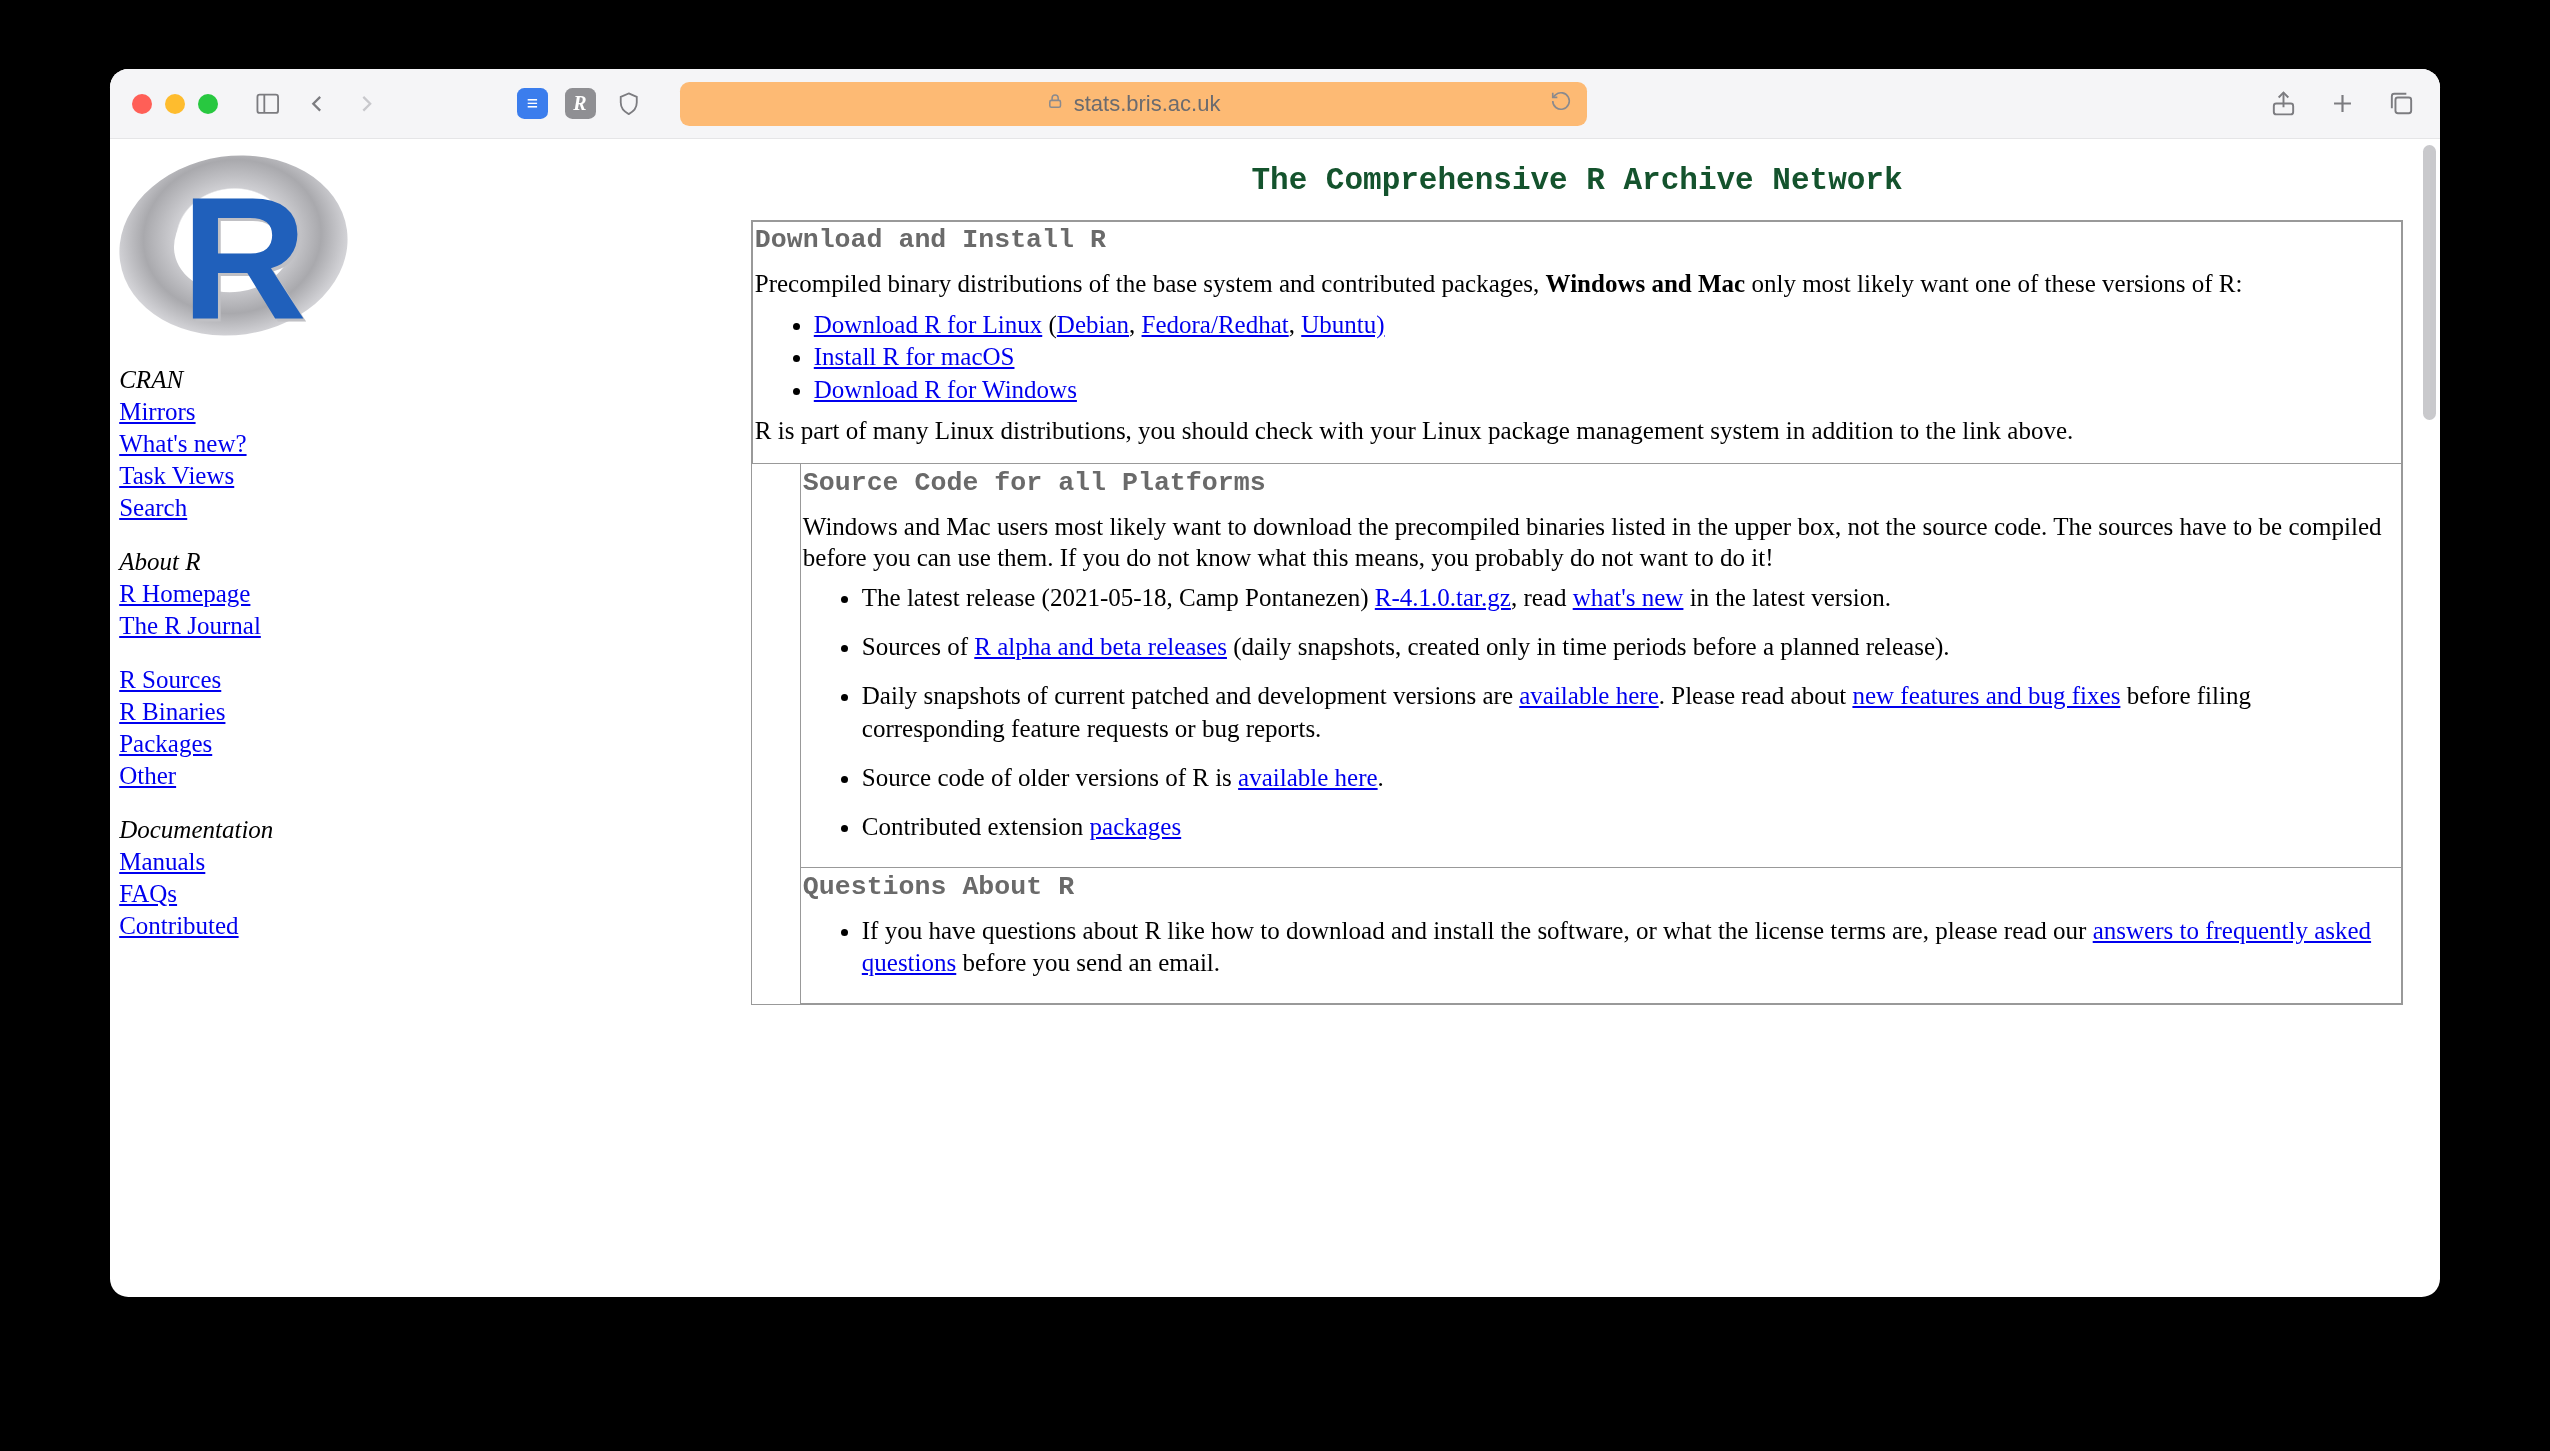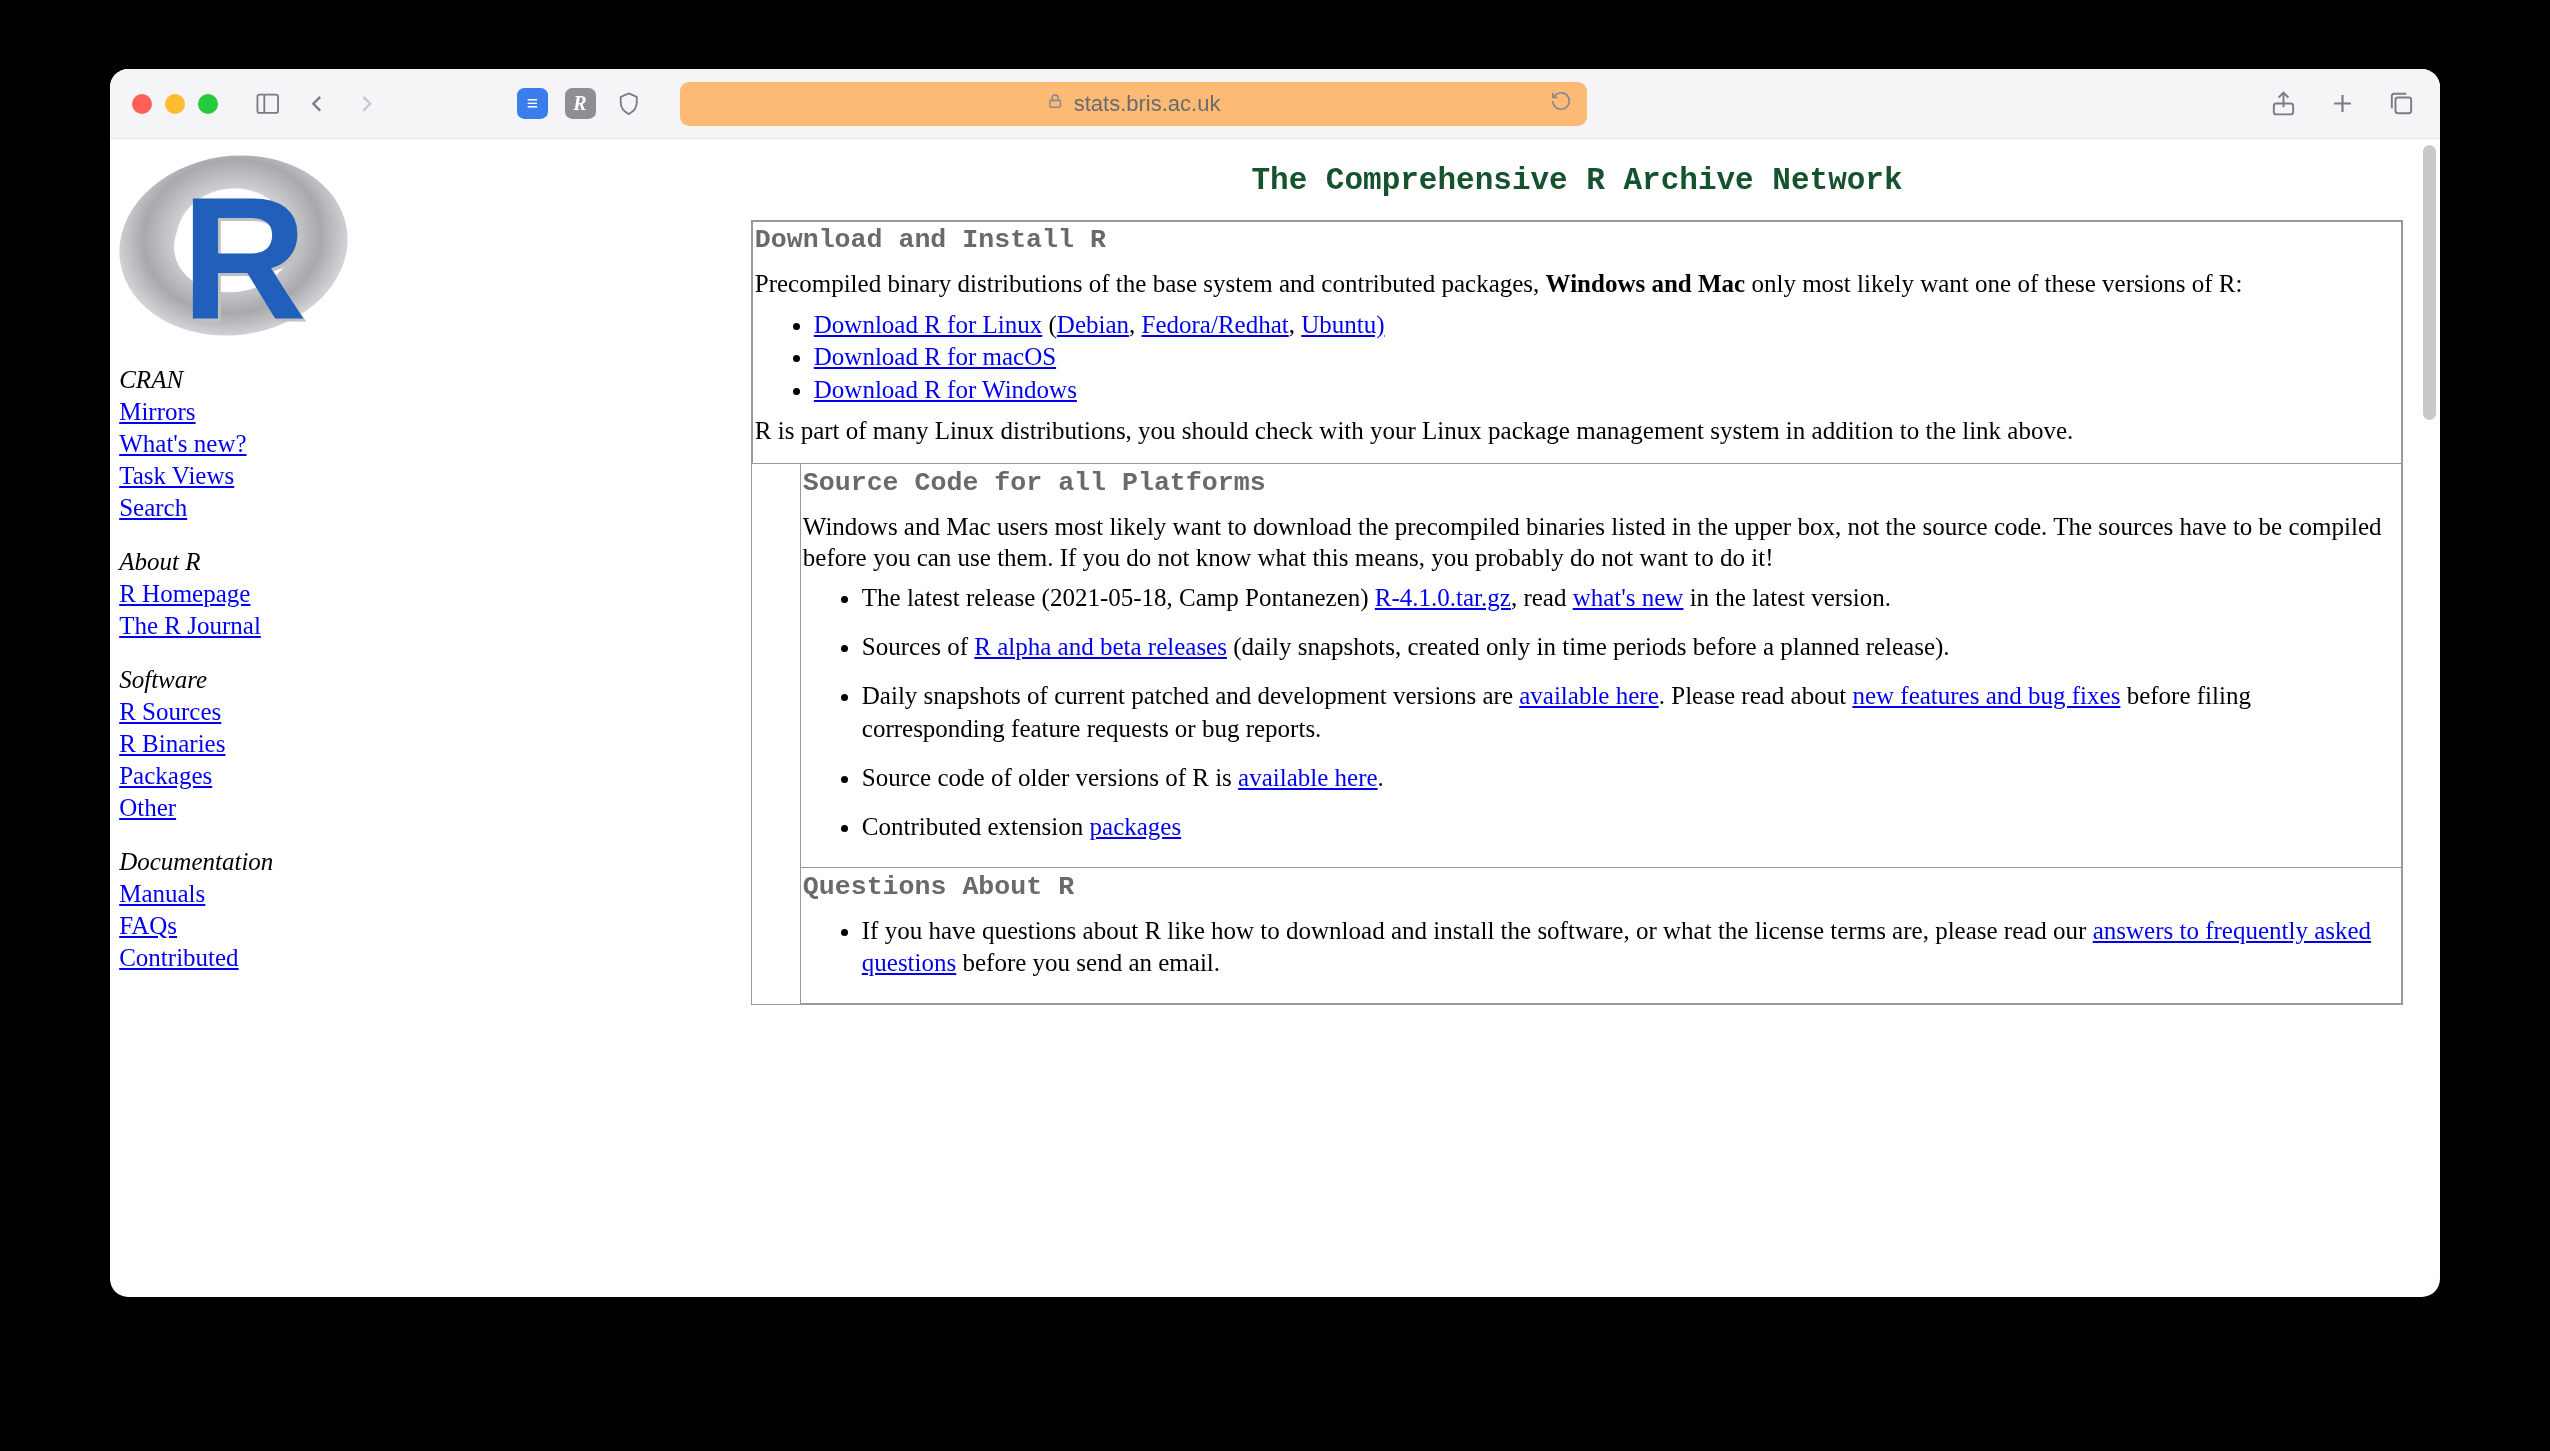--- a/index.html
+++ b/index.html
@@ -234,21 +234,20 @@
         <div><a class="l">Search</a></div>
       </div>
 
       <div class="navgroup">
         <div class="gtitle">About R</div>
         <div><a class="l">R Homepage</a></div>
         <div><a class="l">The R Journal</a></div>
       </div>
 
       <div class="navgroup">
-        <div class="gtitle">Software</div>
         <div><a class="l">R Sources</a></div>
         <div><a class="l">R Binaries</a></div>
         <div><a class="l">Packages</a></div>
         <div><a class="l">Other</a></div>
       </div>
 
       <div class="navgroup">
         <div class="gtitle">Documentation</div>
         <div><a class="l">Manuals</a></div>
         <div><a class="l">FAQs</a></div>
@@ -263,21 +262,21 @@
 
         <div class="box">
           <div class="box-title">Download and Install R</div>
           <p>
             <span>Precompiled binary distributions of the base system and contributed packages, </span><b>Windows and Mac</b><span> only most likely want one of these versions of R:</span>
           </p>
           <ul>
             <li>
               <a class="l">Download R for Linux</a><span> (</span><a class="l">Debian</a><span>, </span><a class="l">Fedora/Redhat</a><span>, </span><a class="l">Ubuntu)</a>
             </li>
-            <li><a class="l">Download R for macOS</a></li>
+            <li><a class="l">Install R for macOS</a></li>
             <li><a class="l">Download R for Windows</a></li>
           </ul>
           <p>R is part of many Linux distributions, you should check with your Linux package management system in addition to the link above.</p>
         </div>
 
         <div class="box">
           <div class="box-title">Source Code for all Platforms</div>
           <p>Windows and Mac users most likely want to download the precompiled binaries listed in the upper box, not the source code. The sources have to be compiled before you can use them. If you do not know what this means, you probably do not want to do it!</p>
           <ul class="spaced">
             <li>

